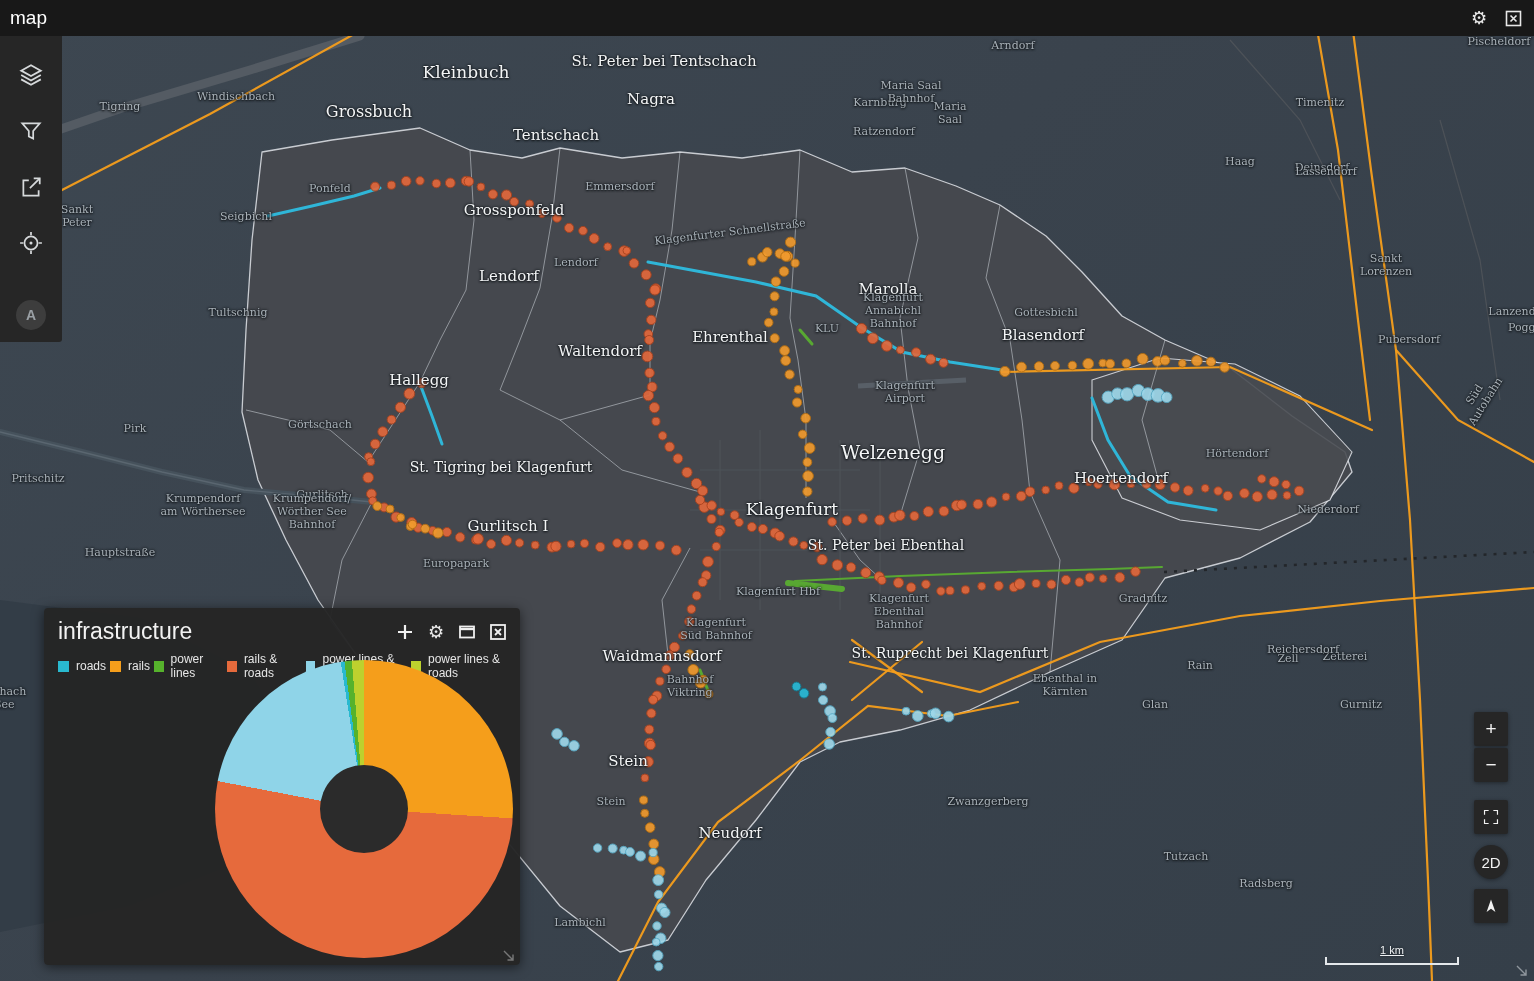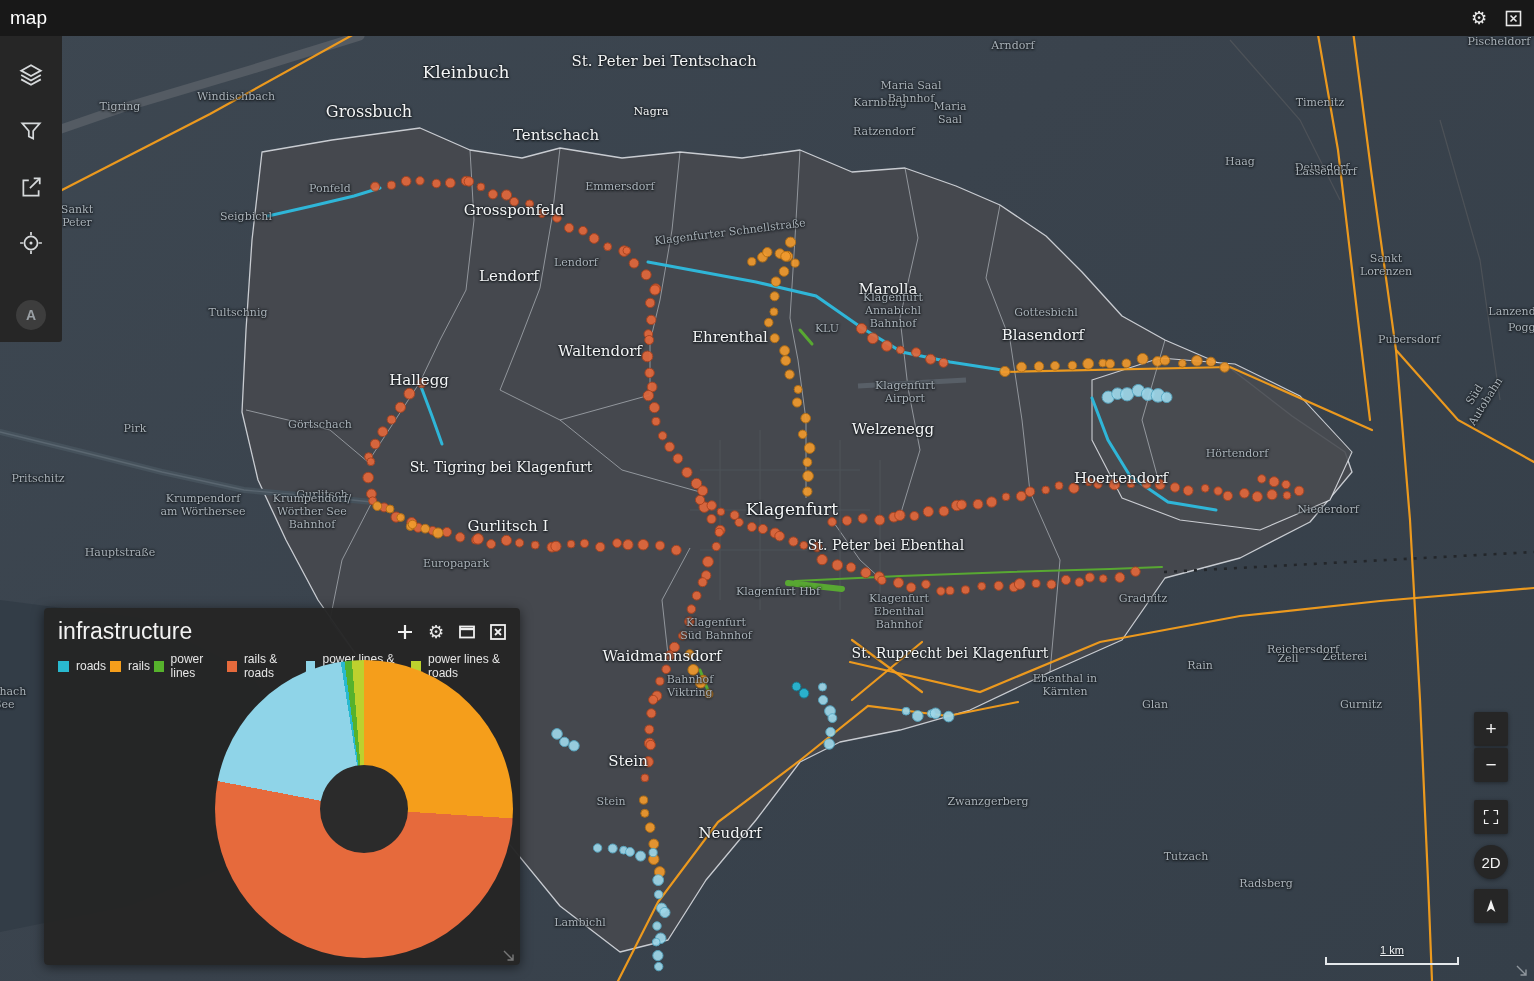--- a/index.html
+++ b/index.html
@@ -378,30 +378,30 @@
         <circle cx="931.3" cy="713.6" r="3.9" fill="#9ed7e9" stroke="#58a9c4" stroke-width="1" opacity="0.92"></circle>
         <circle cx="935.5" cy="713.3" r="5.3" fill="#9ed7e9" stroke="#58a9c4" stroke-width="1" opacity="0.92"></circle>
         <circle cx="948.6" cy="716.6" r="5.3" fill="#9ed7e9" stroke="#58a9c4" stroke-width="1" opacity="0.92"></circle>
         <circle cx="796.5" cy="686.5" r="4.4" fill="#28b9d6" stroke="#147a90" stroke-width="1" opacity="0.92"></circle>
         <circle cx="804.0" cy="693.3" r="4.8" fill="#28b9d6" stroke="#147a90" stroke-width="1" opacity="0.92"></circle>
       </svg>
     <div id="labels">
         <div class="lbl lbl-major" style="left: 466px; top: 72px; font-size: 17px;">Kleinbuch</div>
         <div class="lbl lbl-major" style="left: 664px; top: 61px; font-size: 15px;">St. Peter bei Tentschach</div>
         <div class="lbl lbl-major" style="left: 369px; top: 111px; font-size: 16px;">Grossbuch</div>
-        <div class="lbl lbl-major" style="left: 651px; top: 111px; font-size: 11px;">Nagra</div>
+        <div class="lbl lbl-major" style="left: 651px; top: 99px; font-size: 15px;">Nagra</div>
         <div class="lbl lbl-major" style="left: 556px; top: 135px; font-size: 15px;">Tentschach</div>
         <div class="lbl lbl-major" style="left: 514px; top: 210px; font-size: 15px;">Grossponfeld</div>
         <div class="lbl lbl-major" style="left: 509px; top: 276px; font-size: 15px;">Lendorf</div>
         <div class="lbl lbl-major" style="left: 888px; top: 289px; font-size: 15px;">Marolla</div>
         <div class="lbl lbl-major" style="left: 730px; top: 337px; font-size: 15px;">Ehrenthal</div>
         <div class="lbl lbl-major" style="left: 1043px; top: 335px; font-size: 15px;">Blasendorf</div>
         <div class="lbl lbl-major" style="left: 600px; top: 351px; font-size: 15px;">Waltendorf</div>
         <div class="lbl lbl-major" style="left: 419px; top: 380px; font-size: 15px;">Hallegg</div>
-        <div class="lbl lbl-major" style="left: 893px; top: 429px; font-size: 15px;">Welzenegg</div>
+        <div class="lbl lbl-major" style="left: 893px; top: 452px; font-size: 19px;">Welzenegg</div>
         <div class="lbl lbl-major" style="left: 501px; top: 467px; font-size: 14px;">St. Tigring bei Klagenfurt</div>
         <div class="lbl lbl-major" style="left: 1121px; top: 478px; font-size: 15px;">Hoertendorf</div>
         <div class="lbl lbl-major" style="left: 508px; top: 526px; font-size: 15px;">Gurlitsch I</div>
         <div class="lbl lbl-major" style="left: 792px; top: 509px; font-size: 17px;">Klagenfurt</div>
         <div class="lbl lbl-major" style="left: 886px; top: 545px; font-size: 14px;">St. Peter bei Ebenthal</div>
         <div class="lbl lbl-major" style="left: 662px; top: 656px; font-size: 15px;">Waidmannsdorf</div>
         <div class="lbl lbl-major" style="left: 950px; top: 653px; font-size: 14px;">St. Ruprecht bei Klagenfurt</div>
         <div class="lbl lbl-major" style="left: 628px; top: 761px; font-size: 15px;">Stein</div>
         <div class="lbl lbl-major" style="left: 730px; top: 833px; font-size: 15px;">Neudorf</div>
         <div class="lbl lbl-minor" style="left: 236px; top: 96px;">Windischbach</div>

